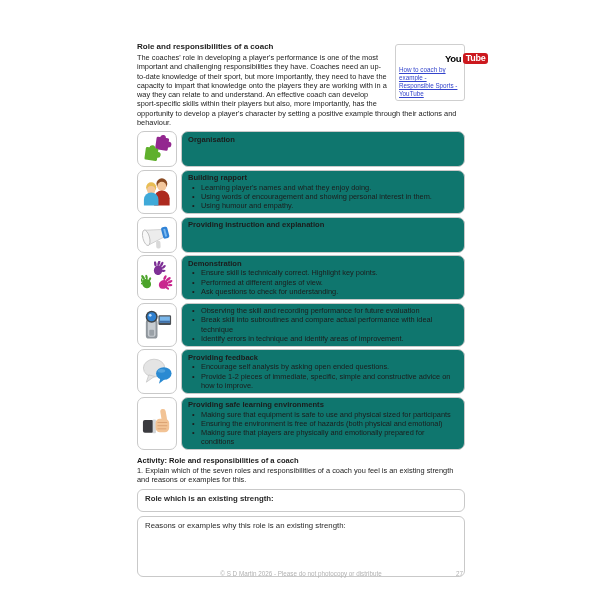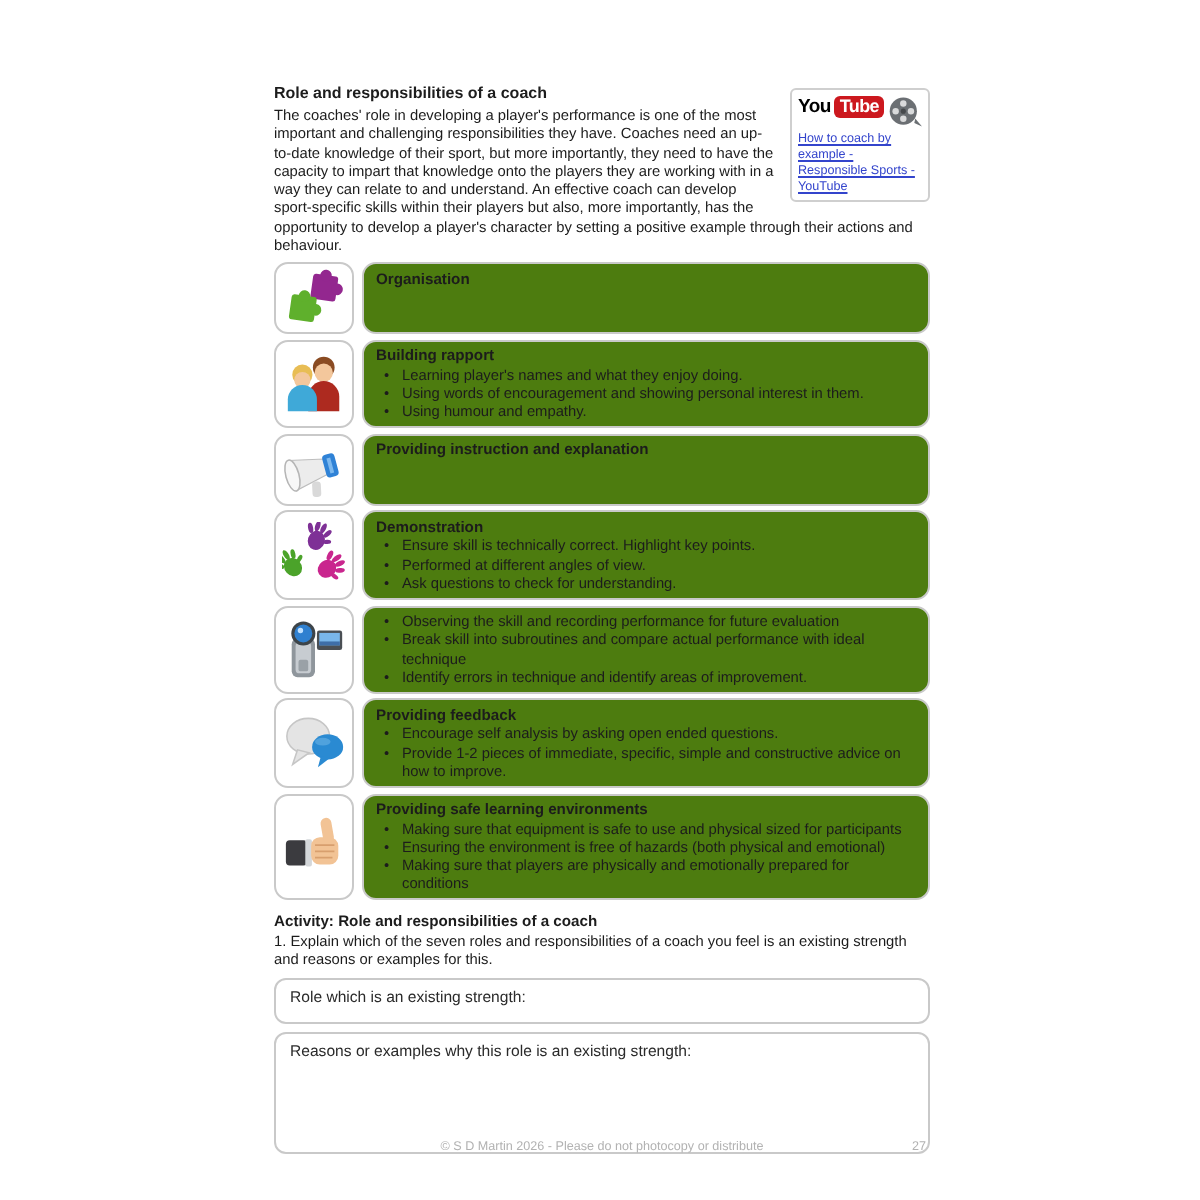--- a/index.html
+++ b/index.html
@@ -7,21 +7,21 @@
   body { font-family: "Liberation Sans", sans-serif; color: #1c1c1c; position: relative; overflow: hidden; }
 
   .content { position: absolute; left: 137px; top: 42px; width: 328px; }
 
   
   .youtube-box {
     float: right; width: 70px; margin: 2px 0 3px 7px;
     border: 1px solid #cfcfcf; border-radius: 3px;
     padding: 3px 3px 2px; background: #fff; text-align: left;
   }
-  .yt-logo-row { display: flex; align-items: flex-start; gap: 2px; margin-bottom: 2px; }
+  .yt-logo-row { display: flex; align-items: flex-end; gap: 2px; margin-bottom: 2px; margin-left: 46px; }
   .yt-you { font-weight: bold; font-size: 9.5px; color: #000; letter-spacing: -0.3px; }
   .yt-tube {
     font-weight: bold; font-size: 9px; color: #fff; background: #cc181e;
     border-radius: 3px; padding: 0 2.5px 1px; letter-spacing: -0.3px;
   }
   .yt-link {
     display: block; font-size: 6.3px; line-height: 8px;
     color: #3344cc; text-decoration: underline; cursor: pointer;
   }
 
@@ -30,37 +30,37 @@
 
   .sections { margin-top: 4px; }
   .section-row { display: flex; gap: 4px; margin-bottom: 2.5px; }
   .icon-card {
     width: 40px; min-width: 40px; border: 1px solid #c9c9c9; border-radius: 7px;
     background: #fff; display: flex; align-items: center; justify-content: center;
     overflow: hidden;
   }
   .text-card {
     flex: 1; border: 1px solid #c9c9c9; border-radius: 7px;
-    background: #4d7c0f; padding: 2.5px 6px 3px;
+    background: #0f766e; padding: 2.5px 6px 3px;
   }
   .section-title { font-size: 7.6px; font-weight: bold; line-height: 9.5px; }
   .bullets { list-style: none; }
   .bullets li {
     font-size: 7.4px; line-height: 9.2px; padding-left: 13px; position: relative;
   }
   .bullets li::before { content: "\2022"; position: absolute; left: 4px; }
 
   .activity { margin-top: 6px; }
   .activity-title { font-size: 7.6px; font-weight: bold; line-height: 9.5px; }
   .activity-instruction { font-size: 7.4px; line-height: 9.3px; margin-bottom: 5px; }
   .answer-box {
     border: 1px solid #c9c9c9; border-radius: 6px; background: #fff;
     padding: 4px 7px; font-size: 7.8px; color: #2a2a2a;
   }
-  .box1 { height: 23px; }
+  .box1 { height: 23px; font-weight: bold; }
   .box2 { height: 61px; margin-top: 4px; }
 
   .footer {
     position: absolute; left: 137px; top: 570px; width: 328px;
     text-align: center; font-size: 6.3px; color: #b2b2b2;
   }
   .page-num { position: absolute; right: 2px; top: 0; color: #b2b2b2; }
 
   svg { display: block; }
 </style>

